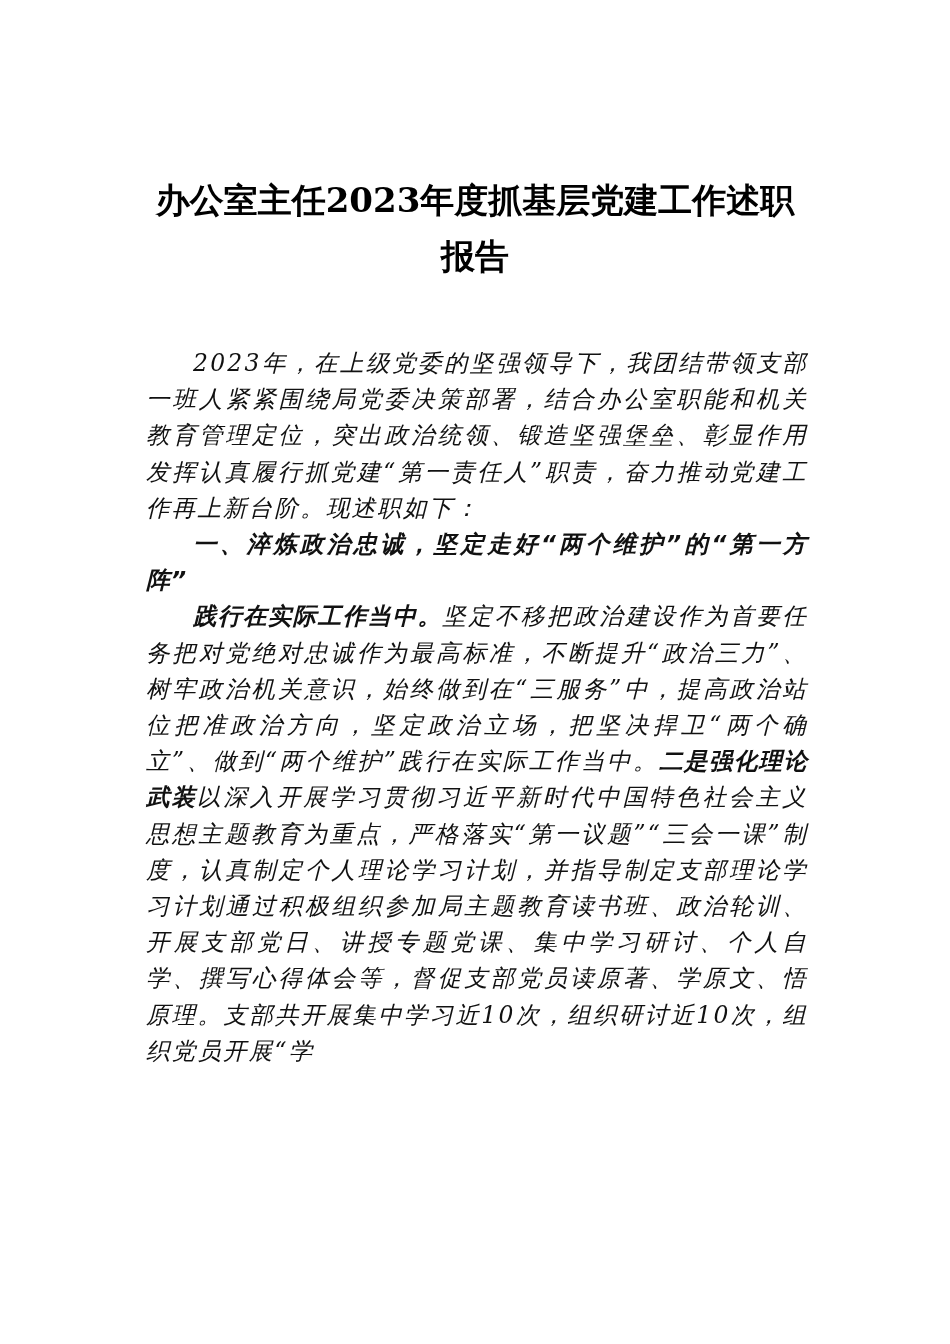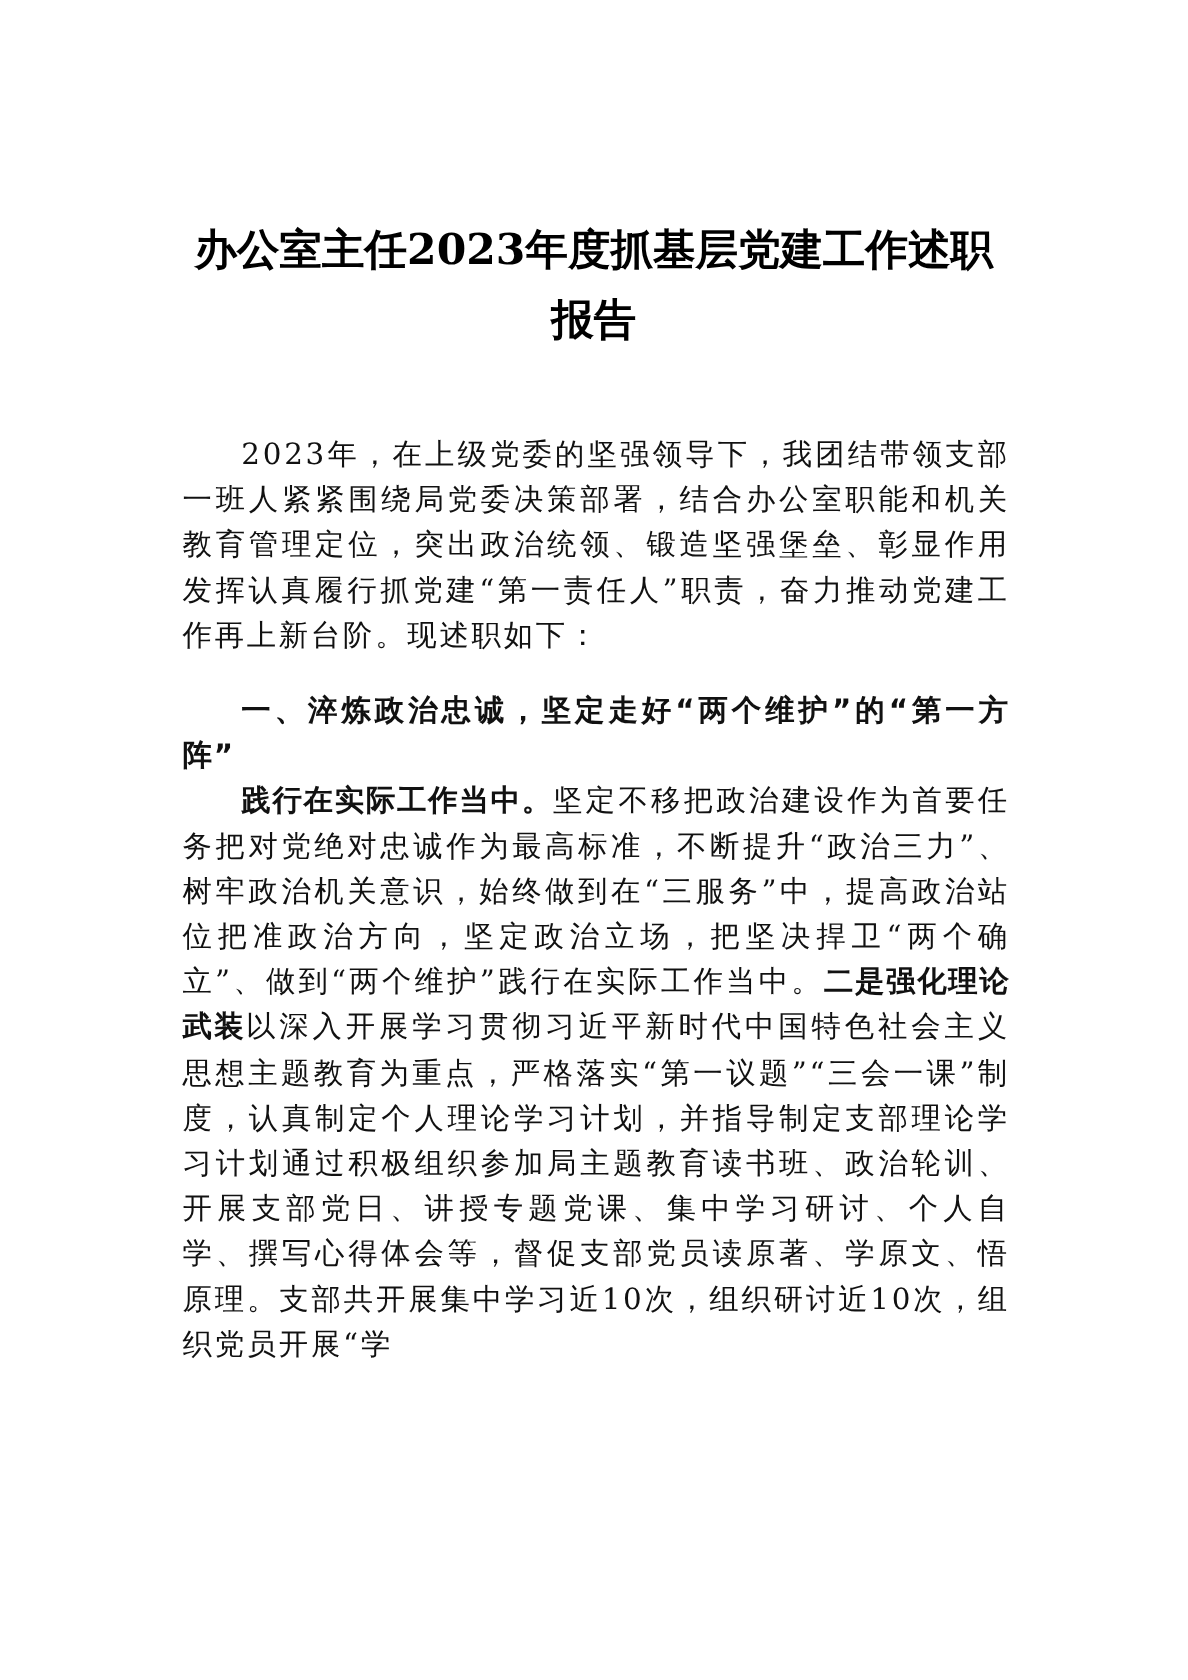--- a/index.html
+++ b/index.html
@@ -13,22 +13,22 @@
     position: absolute; left: 145px; width: 660px; top: 172px;
     text-align: center; font-weight: bold; font-size: 34px; line-height: 56px;
     letter-spacing: 0px; color: #000;
   }
   .body {
     position: absolute; left: 146px; width: 662px; top: 345px;
     font-size: 23.5px; line-height: 36.2px; text-align: justify;
     text-align-last: left; color: #111;
     letter-spacing: 2.2px;
   }
-  .body p { margin: 0; text-indent: 2em; }
-  .body .heading { font-family: "DejaVu Sans", "Liberation Sans", sans-serif; font-weight: bold; letter-spacing: 1.5px; margin-top: 24px; }
+  .body p { margin: 0; text-indent: 2em; font-style: italic; }
+  .body .heading { font-family: "DejaVu Sans", "Liberation Sans", sans-serif; font-weight: bold; letter-spacing: 1.5px; }
   .body b { font-family: "DejaVu Sans", "Liberation Sans", sans-serif; font-weight: bold; letter-spacing: 1px; }
 </style>
 </head>
 <body>
 
 <div class="page">
   <div class="title">办公室主任2023年度抓基层党建工作述职报告</div>
 
   <div class="body">
     <p>2023年，在上级党委的坚强领导下，我团结带领支部一班人紧紧围绕局党委决策部署，结合办公室职能和机关教育管理定位，突出政治统领、锻造坚强堡垒、彰显作用发挥认真履行抓党建“第一责任人”职责，奋力推动党建工作再上新台阶。现述职如下：</p>

